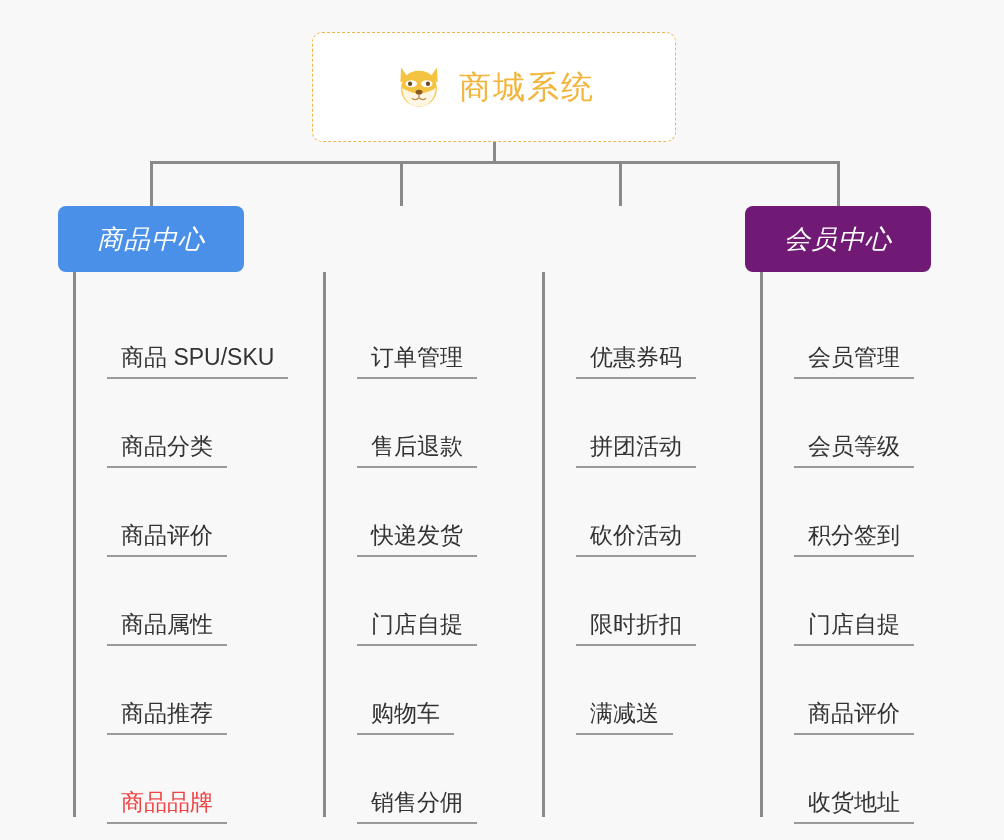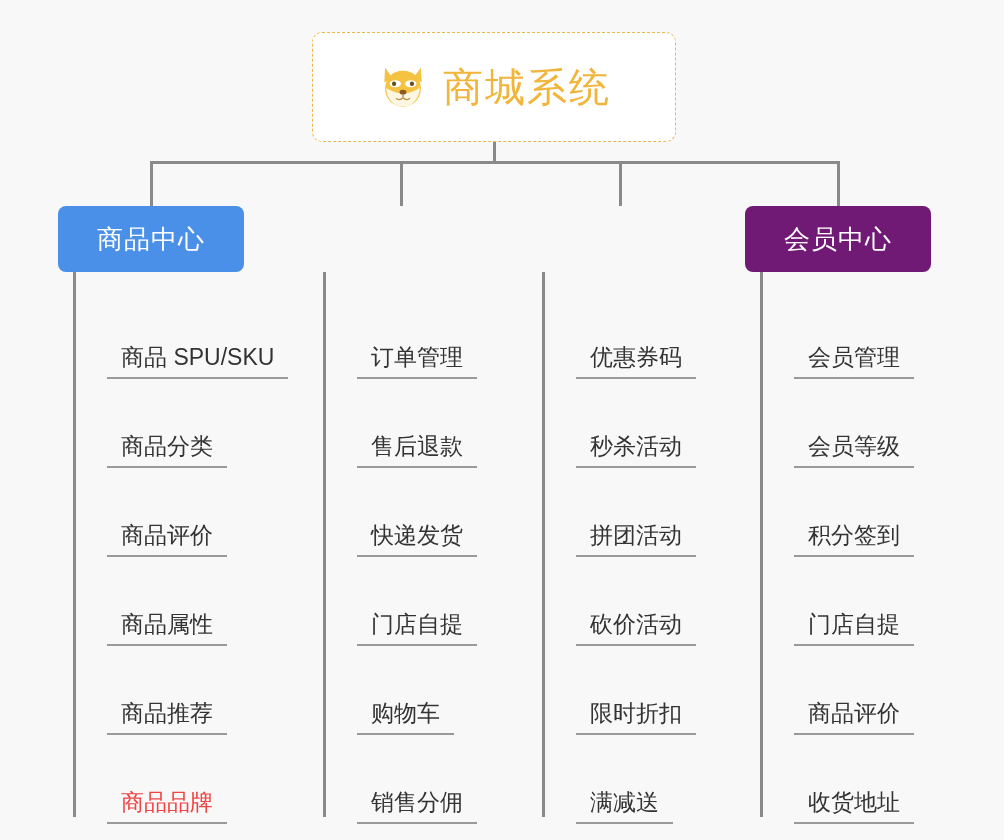--- a/index.html
+++ b/index.html
@@ -37,21 +37,21 @@
     justify-content: center;
     gap: 14px;
   }
   .root-icon {
     width: 52px;
     height: 52px;
     flex: 0 0 auto;
     display: block;
   }
   .root-title {
-    font-size: 40px;
+    font-size: 32px;
     line-height: 1;
     color: #f2b53c;
     letter-spacing: 2px;
     white-space: nowrap;
   }
 
   
   .conn {
     position: absolute;
     background: #8a8a8a;
@@ -84,20 +84,21 @@
     box-sizing: border-box;
     display: flex;
     align-items: center;
     justify-content: center;
   }
   .category-label {
     font-size: 26px;
     color: #ffffff;
     letter-spacing: 1px;
     white-space: nowrap;
+    font-style: italic;
   }
 
   
   .leaf-column {
     position: absolute;
     top: 272px;
     width: 230px;
   }
   .leaf-spine {
     position: absolute;
@@ -219,23 +220,20 @@
     </ul>
   </div>
 
   <div class="leaf-column" style="left:542px">
     <div class="leaf-spine" style="background: rgb(138, 138, 138);"></div>
     <ul class="leaf-list">
       <li class="leaf-item">
           <span class="leaf-text" style="color: rgb(51, 51, 51); border-bottom-color: rgb(154, 154, 154);">优惠券码</span>
         </li>
       <li class="leaf-item">
-          <span class="leaf-text" style="color: rgb(51, 51, 51); border-bottom-color: rgb(154, 154, 154);">秒杀活动</span>
-        </li>
-      <li class="leaf-item">
           <span class="leaf-text" style="color: rgb(51, 51, 51); border-bottom-color: rgb(154, 154, 154);">拼团活动</span>
         </li>
       <li class="leaf-item">
           <span class="leaf-text" style="color: rgb(51, 51, 51); border-bottom-color: rgb(154, 154, 154);">砍价活动</span>
         </li>
       <li class="leaf-item">
           <span class="leaf-text" style="color: rgb(51, 51, 51); border-bottom-color: rgb(154, 154, 154);">限时折扣</span>
         </li>
       <li class="leaf-item">
           <span class="leaf-text" style="color: rgb(51, 51, 51); border-bottom-color: rgb(154, 154, 154);">满减送</span>

